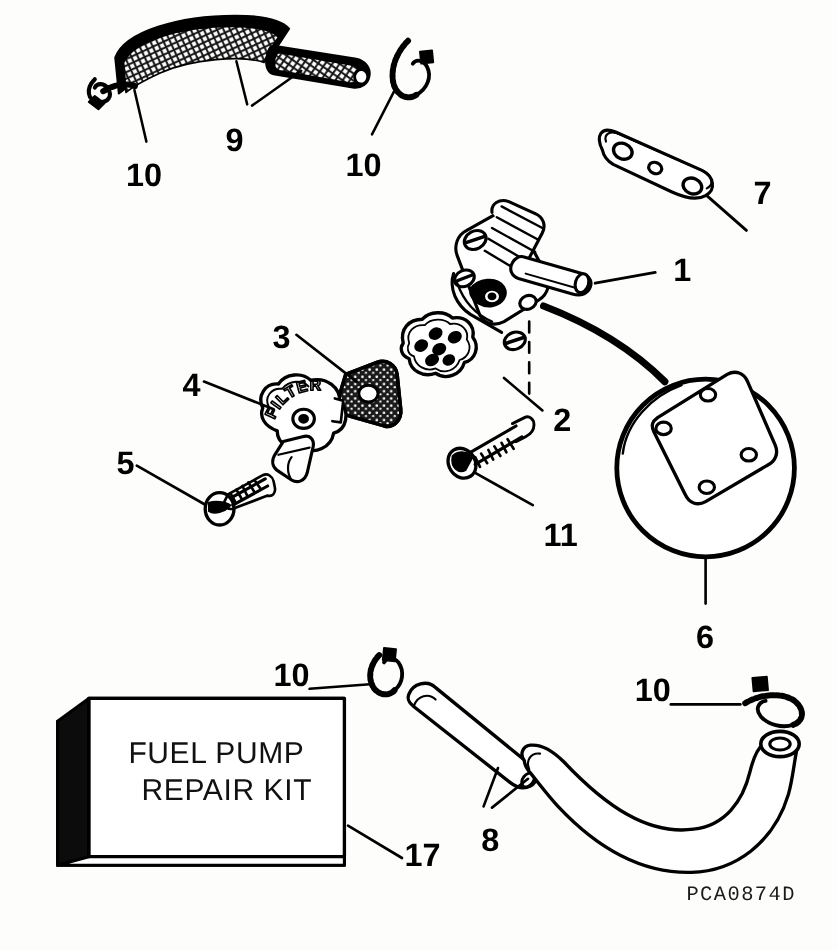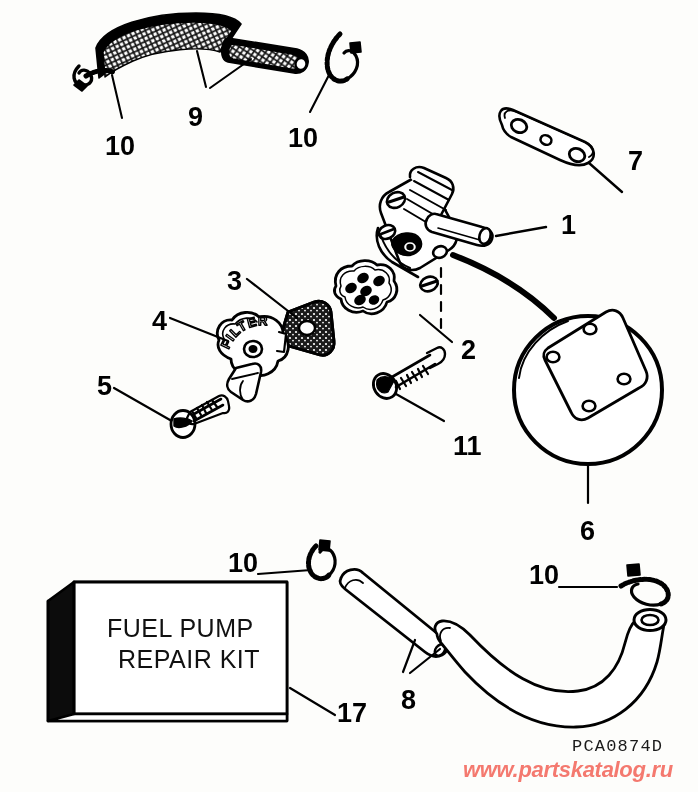--- a/index.html
+++ b/index.html
@@ -316,21 +316,20 @@
       <path d="M290,688 L335,715" stroke="#000" stroke-width="2.2"></path>
 
     </g>
   </svg>
 
   <div class="kit-label" style="left:107px; top:614px;">FUEL PUMP</div>
   <div class="kit-label" style="left:118px; top:645px;">REPAIR KIT</div>
 
   <div id="part-code">PCA0874D</div>
 
-  <div id="watermark">www.partskatalog.ru</div>
 
   <div id="callout-layer">
       <div class="callout-num" style="left: 105px; top: 133px;">10</div>
       <div class="callout-num" style="left: 188px; top: 104px;">9</div>
       <div class="callout-num" style="left: 288px; top: 125px;">10</div>
       <div class="callout-num" style="left: 628px; top: 148px;">7</div>
       <div class="callout-num" style="left: 561px; top: 212px;">1</div>
       <div class="callout-num" style="left: 227px; top: 268px;">3</div>
       <div class="callout-num" style="left: 461px; top: 337px;">2</div>
       <div class="callout-num" style="left: 152px; top: 308px;">4</div>

